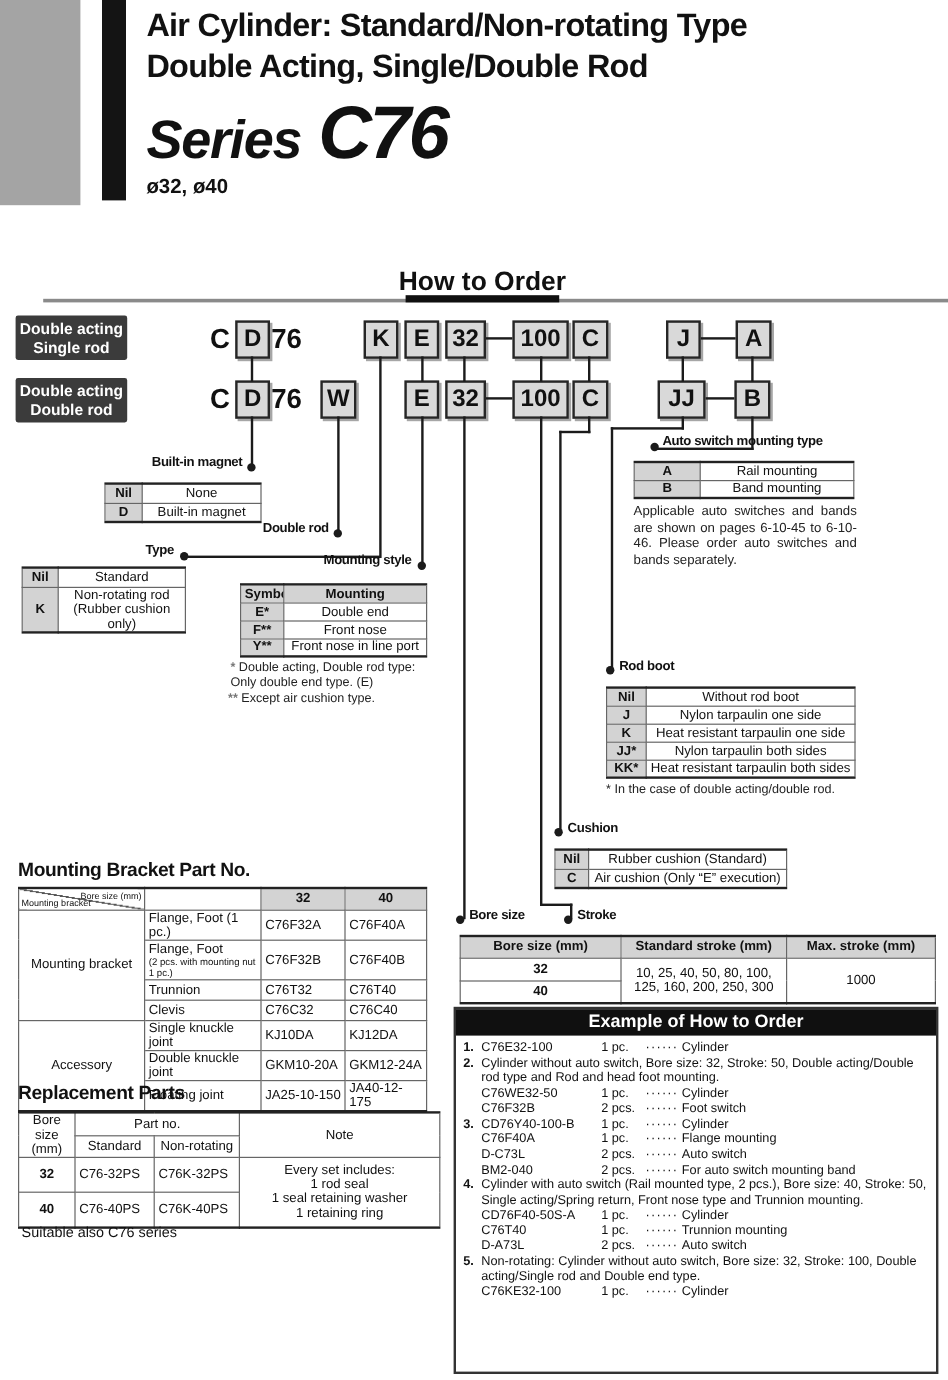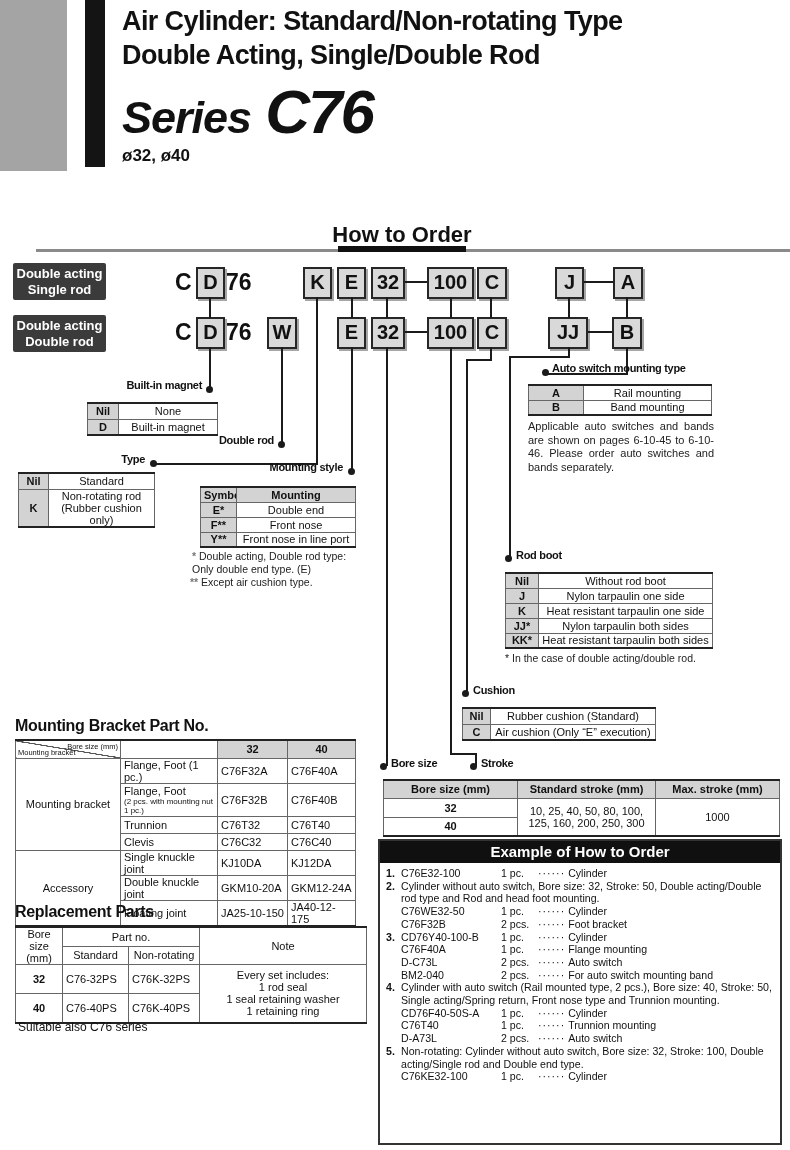--- a/index.html
+++ b/index.html
@@ -444,21 +444,21 @@
           <div class="part-line">
               <span class="part-code">C76WE32-50</span>
               <span class="part-qty">1 pc.</span>
               <span class="part-dots">······</span>
               <span>Cylinder</span>
             </div>
           <div class="part-line">
               <span class="part-code">C76F32B</span>
               <span class="part-qty">2 pcs.</span>
               <span class="part-dots">······</span>
-              <span>Foot bracket</span>
+              <span>Foot switch</span>
             </div>
         </div>
       </div>
 
       <div class="ex-item">
         <div class="ex-num">3.</div>
         <div class="ex-body">
           <div class="part-line">
               <span class="part-code">CD76Y40-100-B</span>
               <span class="part-qty">1 pc.</span>

